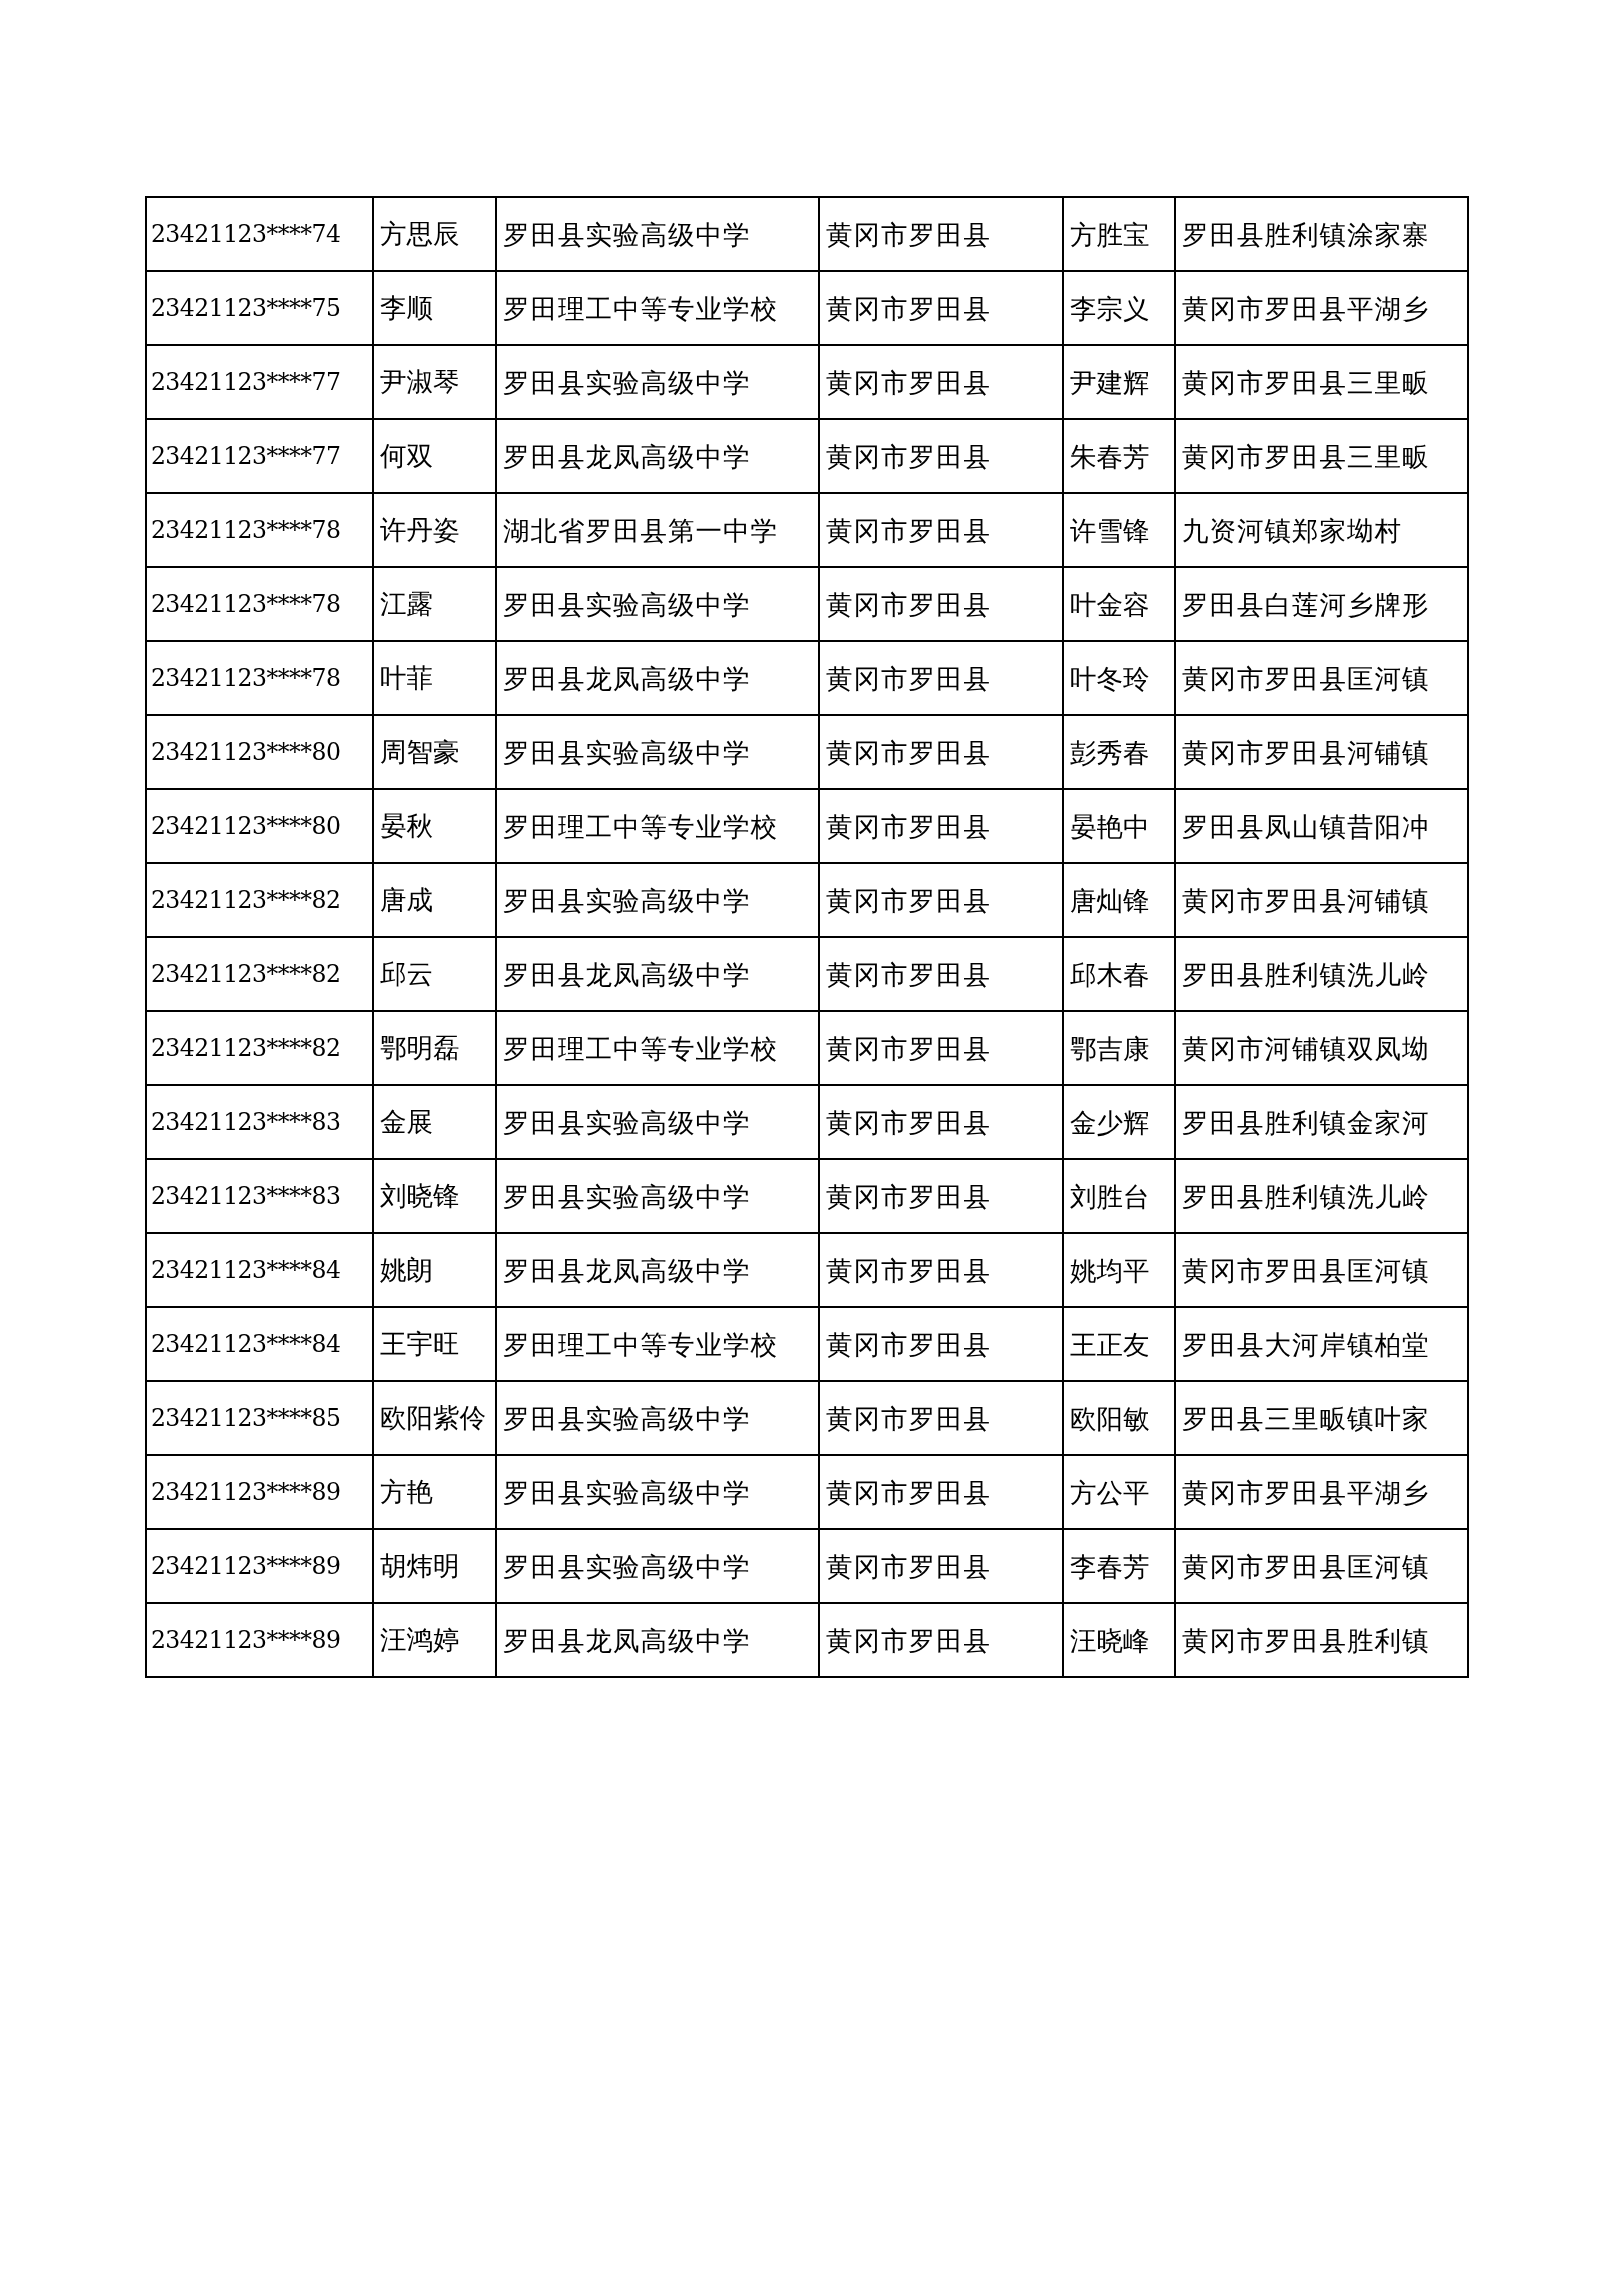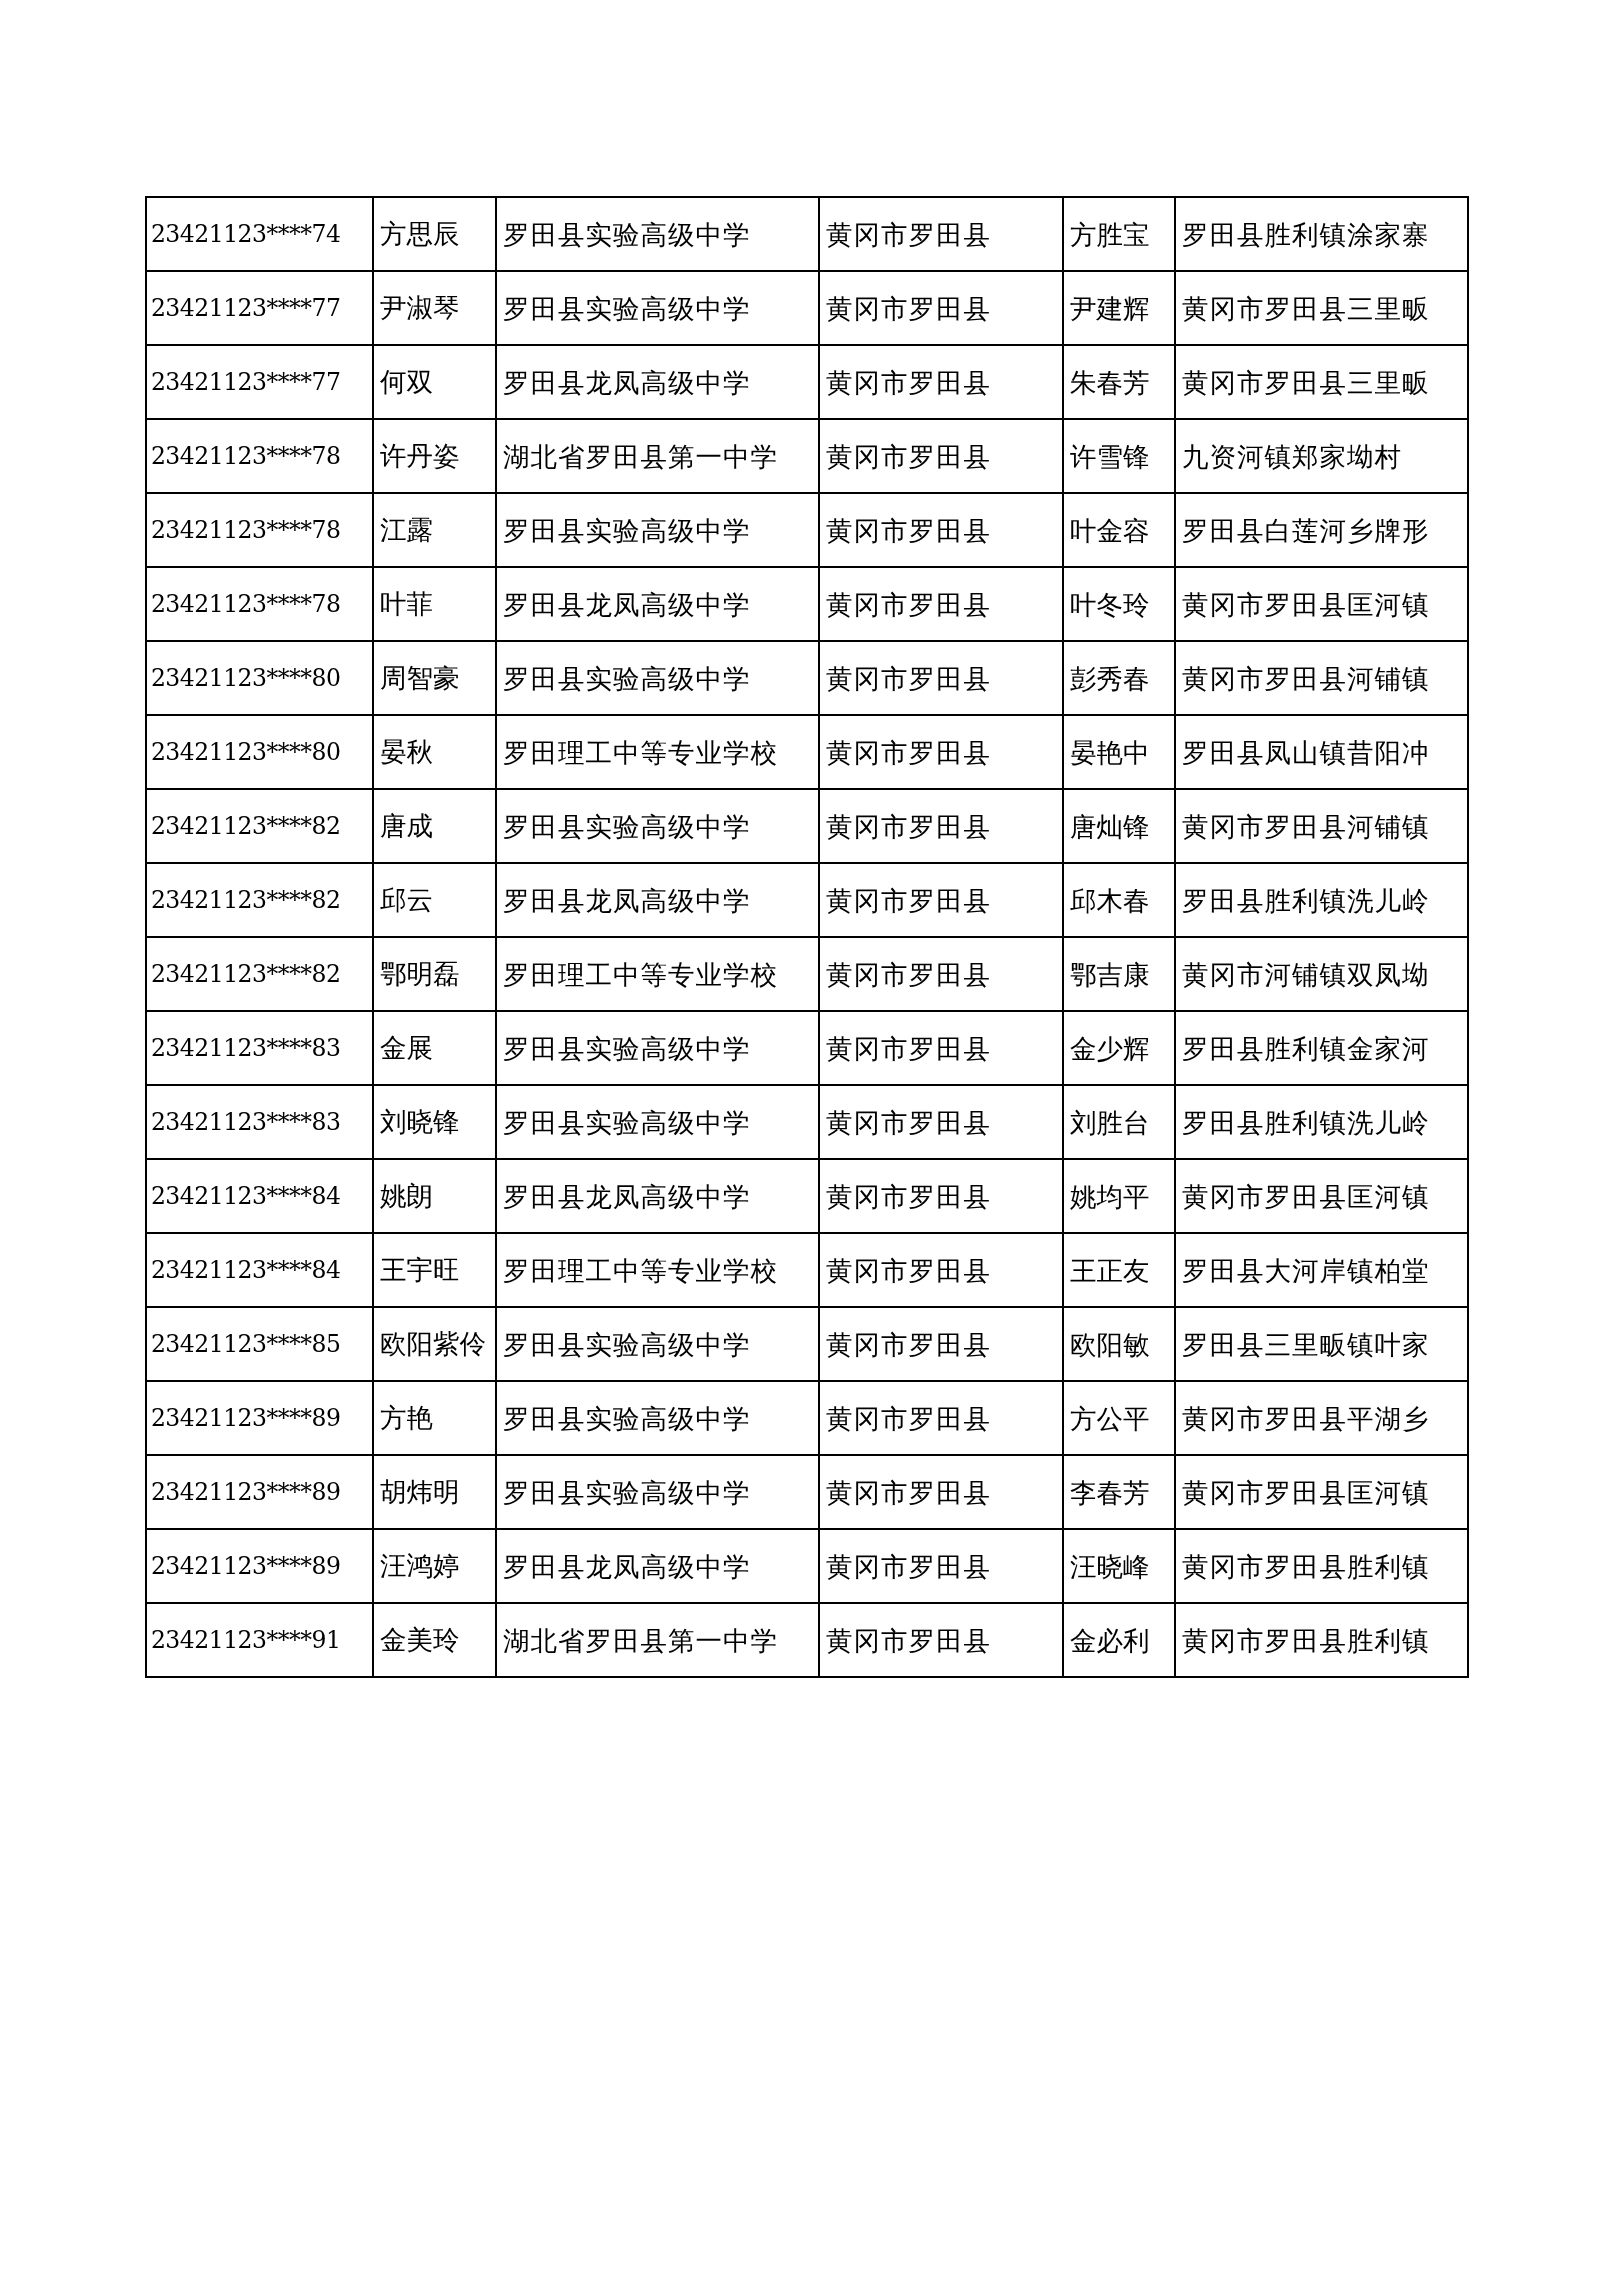--- a/index.html
+++ b/index.html
@@ -84,20 +84,28 @@
     <tbody>
       <tr>
         <td class="id">23421123****74</td>
         <td class="name">方思辰</td>
         <td class="school">罗田县实验高级中学</td>
         <td class="region">黄冈市罗田县</td>
         <td class="guardian">方胜宝</td>
         <td class="address">罗田县胜利镇涂家寨</td>
       </tr>
       <tr>
+        <td class="id">23421123****75</td>
+        <td class="name">李顺</td>
+        <td class="school">罗田理工中等专业学校</td>
+        <td class="region">黄冈市罗田县</td>
+        <td class="guardian">李宗义</td>
+        <td class="address">黄冈市罗田县平湖乡</td>
+      </tr>
+      <tr>
         <td class="id">23421123****77</td>
         <td class="name">尹淑琴</td>
         <td class="school">罗田县实验高级中学</td>
         <td class="region">黄冈市罗田县</td>
         <td class="guardian">尹建辉</td>
         <td class="address">黄冈市罗田县三里畈</td>
       </tr>
       <tr>
         <td class="id">23421123****77</td>
         <td class="name">何双</td>
@@ -225,26 +233,18 @@
         <td class="region">黄冈市罗田县</td>
         <td class="guardian">李春芳</td>
         <td class="address">黄冈市罗田县匡河镇</td>
       </tr>
       <tr>
         <td class="id">23421123****89</td>
         <td class="name">汪鸿婷</td>
         <td class="school">罗田县龙凤高级中学</td>
         <td class="region">黄冈市罗田县</td>
         <td class="guardian">汪晓峰</td>
-        <td class="address">黄冈市罗田县胜利镇</td>
-      </tr>
-      <tr>
-        <td class="id">23421123****91</td>
-        <td class="name">金美玲</td>
-        <td class="school">湖北省罗田县第一中学</td>
-        <td class="region">黄冈市罗田县</td>
-        <td class="guardian">金必利</td>
         <td class="address">黄冈市罗田县胜利镇</td>
       </tr>
     </tbody>
   </table>
 </div>
 
 
 </body></html>

